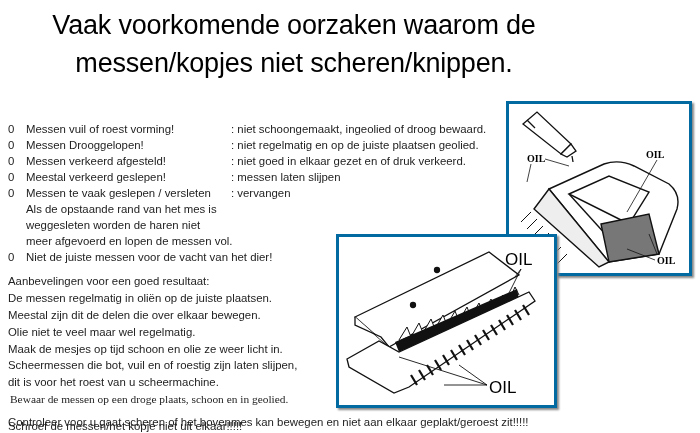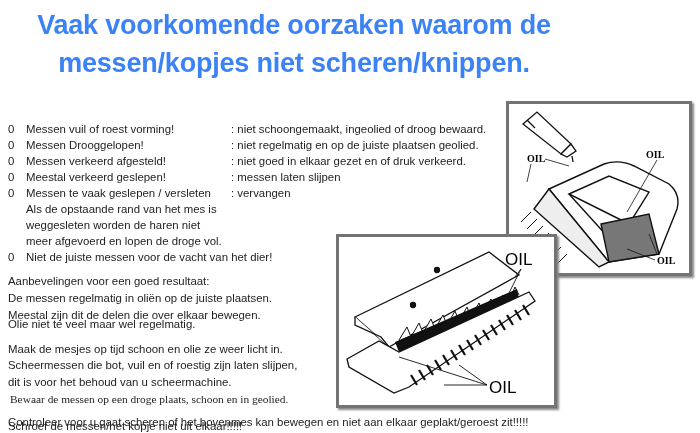--- a/index.html
+++ b/index.html
@@ -1,25 +1,25 @@
 <!DOCTYPE html>
 <html><head>
 <meta charset="utf-8">
 <style>
   html,body{margin:0;padding:0;}
   body{width:700px;height:433px;background:#ffffff;position:relative;overflow:hidden;
        font-family:"Liberation Sans",sans-serif;color:#1a1a1a;}
-  .title{position:absolute;left:0;width:588px;text-align:center;font-weight:bold;
-         font-size:27px;line-height:38px;color:#3b82f6;letter-spacing:-0.2px;}
+  .title{position:absolute;left:0;width:588px;text-align:center;font-weight:normal;
+         font-size:27px;line-height:38px;color:#000000;letter-spacing:-0.2px;}
   .t1{top:6px;} .t2{top:44px;}
   .txt{position:absolute;font-size:11.4px;line-height:16.6px;white-space:nowrap;color:#222;}
   .bullet{position:absolute;left:8px;}
   .lbl{position:absolute;left:26px;}
   .rem{position:absolute;left:231px;}
-  .box{position:absolute;background:#fff;border:3px solid #737373;box-shadow:2px 2px 2px #888;}
+  .box{position:absolute;background:#fff;border:3px solid #0369a1;box-shadow:2px 2px 2px #888;}
   svg{position:absolute;left:0;top:0;}
 </style>
 </head>
 <body>
 
 <div class="title t1">Vaak voorkomende oorzaken waarom de</div>
 <div class="title t2">messen/kopjes niet scheren/knippen.</div>
 
 <div>
   <div class="txt" style="top:121px;left:0;width:500px;">
@@ -42,35 +42,35 @@
     <span class="lbl">Meestal verkeerd geslepen!</span>
     <span class="rem">: messen laten slijpen</span>
   </div>
   <div class="txt" style="top:185px;left:0;width:500px;">
     <span class="bullet">0</span>
     <span class="lbl">Messen te vaak geslepen / versleten</span>
     <span class="rem">: vervangen</span>
   </div>
   <div class="txt" style="top:201px;left:26px;">Als de opstaande rand van het mes is</div>
   <div class="txt" style="top:217px;left:26px;">weggesleten worden de haren niet</div>
-  <div class="txt" style="top:233px;left:26px;">meer afgevoerd en lopen de droge vol.</div>
+  <div class="txt" style="top:233px;left:26px;">meer afgevoerd en lopen de messen vol.</div>
   <div class="txt" style="top:249px;left:0;width:340px;">
     <span class="bullet">0</span>
     <span class="lbl">Niet de juiste messen voor de vacht van het dier!</span>
   </div>
 </div>
 
 <div>
   <div class="txt" style="top:273px;left:8px;font-weight:normal;">Aanbevelingen voor een goed resultaat:</div>
   <div class="txt" style="top:290px;left:8px;">De messen regelmatig in oliën op de juiste plaatsen.</div>
   <div class="txt" style="top:307px;left:8px;">Meestal zijn dit de delen die over elkaar bewegen.</div>
-  <div class="txt" style="top:316px;left:8px;">Olie niet te veel maar wel regelmatig.</div>
+  <div class="txt" style="top:324px;left:8px;">Olie niet te veel maar wel regelmatig.</div>
   <div class="txt" style="top:341px;left:8px;">Maak de mesjes op tijd schoon en olie ze weer licht in.</div>
   <div class="txt" style="top:357px;left:8px;">Scheermessen die bot, vuil en of roestig zijn laten slijpen,</div>
-  <div class="txt" style="top:374px;left:8px;">dit is voor het behoud van u scheermachine.</div>
+  <div class="txt" style="top:374px;left:8px;">dit is voor het roest van u scheermachine.</div>
   <div class="txt" style="top:391px;left:10px;font-family:Liberation Serif, serif;">Bewaar de messen op een droge plaats, schoon en in geolied.</div>
   <div class="txt" style="top:418px;left:8px;">Schroef de messen/het kopje niet uit elkaar!!!!!</div>
 
   <div class="txt" style="top:414px;left:8px;">Controleer voor u gaat scheren of het bovenmes kan bewegen en niet aan elkaar geplakt/geroest zit!!!!!</div>
 </div>
 
 <div class="box" style="left:506px;top:101px;width:180px;height:169px;">
   <svg width="180" height="169" viewBox="0 0 180 169">
 
     <g stroke="#111" fill="#fff" stroke-width="1.3">

